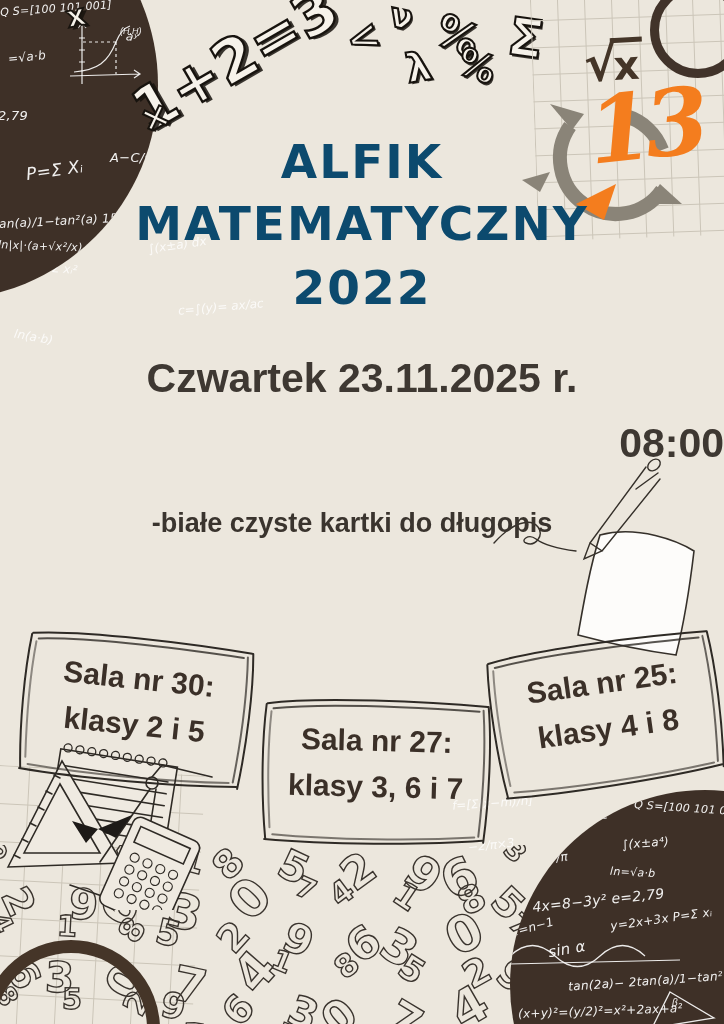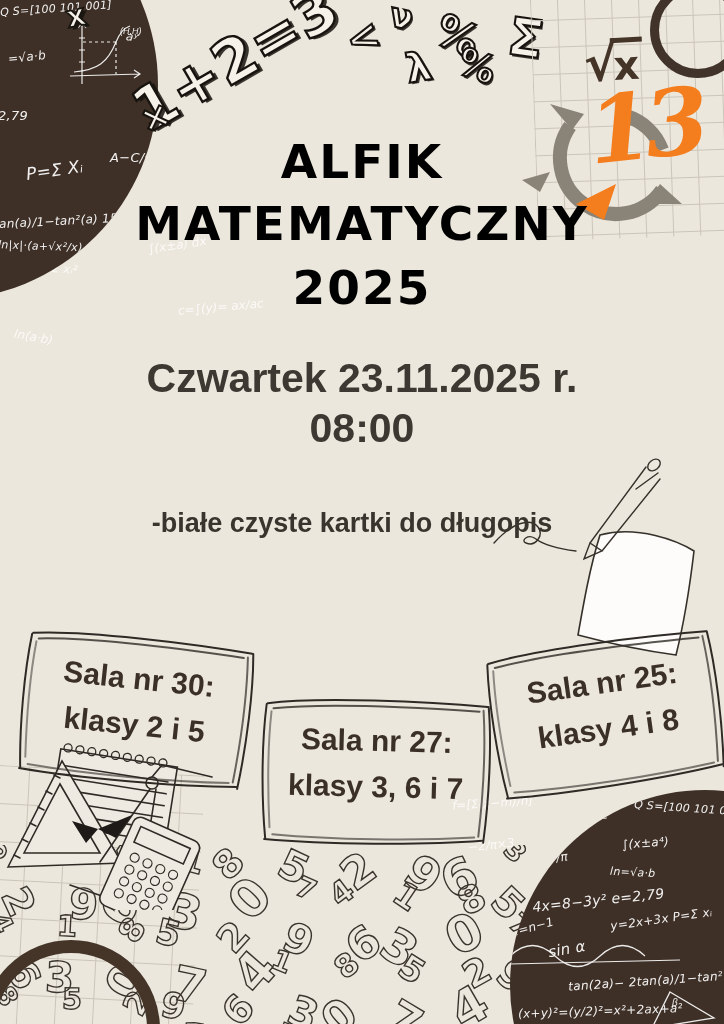--- a/index.html
+++ b/index.html
@@ -33,21 +33,21 @@
   
   .sqrt{position:absolute;left:584px;top:34px;z-index:4;color:#443528;font-weight:bold;
     font-family:"DejaVu Sans",sans-serif;transform:rotate(-3deg);}
   .sqrt .rad{font-size:50px;}
   .sqrt .x{font-size:40px;border-top:5px solid #443528;padding:0 4px 0 2px;margin-left:-6px;}
   .thirteen{position:absolute;left:588px;top:80px;z-index:6;font-family:"DejaVu Serif",serif;
     font-style:italic;font-weight:bold;font-size:92px;line-height:1;color:#F47D1E;
     transform:rotate(-6deg);letter-spacing:-7px;}
   
   .title{position:absolute;left:0;width:724px;text-align:center;z-index:7;
-    font-family:"DejaVu Sans",sans-serif;font-weight:800;color:#000000;letter-spacing:2px;
+    font-family:"DejaVu Sans",sans-serif;font-weight:800;color:#0c4a6e;letter-spacing:2px;
     font-size:47px;line-height:1;}
   .date{position:absolute;left:0;width:724px;text-align:center;z-index:7;
     font-weight:bold;color:#3E3832;font-size:41px;line-height:1;}
   .bring{position:absolute;left:0;top:505px;width:704px;padding-right:20px;text-align:center;z-index:7;
     font-weight:bold;color:#3A342E;font-size:27px;line-height:37px;}
   
   .card{position:absolute;z-index:6;width:240px;height:160px;}
   .card svg.frame{position:absolute;left:0;top:0;width:100%;height:100%;}
   .card .txt{position:absolute;left:0;top:28px;width:100%;text-align:center;
     font-weight:bold;color:#3B3028;font-size:30px;line-height:46px;white-space:nowrap;}
@@ -256,24 +256,24 @@
   </svg>
 
   <div class="sqrt">
     <span class="rad">√</span><span class="x">x</span>
   </div>
 
   <div class="thirteen">13</div>
 
   <div class="title" style="top:138px;">ALFIK</div>
   <div class="title" style="top:200px;">MATEMATYCZNY</div>
-  <div class="title" style="top:264px;">2025</div>
+  <div class="title" style="top:264px;">2022</div>
 
   <div class="date" style="top:358px;">Czwartek 23.11.2025 r.</div>
-  <div class="date" style="top:408px;">08:00</div>
+  <div class="date" style="top:423px;text-align:right;">08:00</div>
 
   <div class="bring">
     <div>-białe czyste kartki do długopis</div>
   </div>
 
   <svg class="sketch" style="left:478px;top:455px;z-index:6;" width="246" height="210" viewBox="0 0 246 210">
     <path d="M122,80 C160,70 200,86 216,96 C212,130 206,168 198,200 C168,196 130,188 100,180 C106,146 112,112 122,80 Z" fill="#FDFCFA" stroke="#35302A" stroke-width="1.6"></path>
     <g fill="none" stroke="#35302A" stroke-width="1.4" stroke-linecap="round">
       <path d="M16,88 C34,68 52,62 60,72 C66,80 58,92 48,88 C42,86 50,78 58,84 C66,90 82,94 98,96"></path>
       <path d="M168,12 L112,88 M182,24 L124,96 M112,88 L106,104 L124,96 Z"></path>

